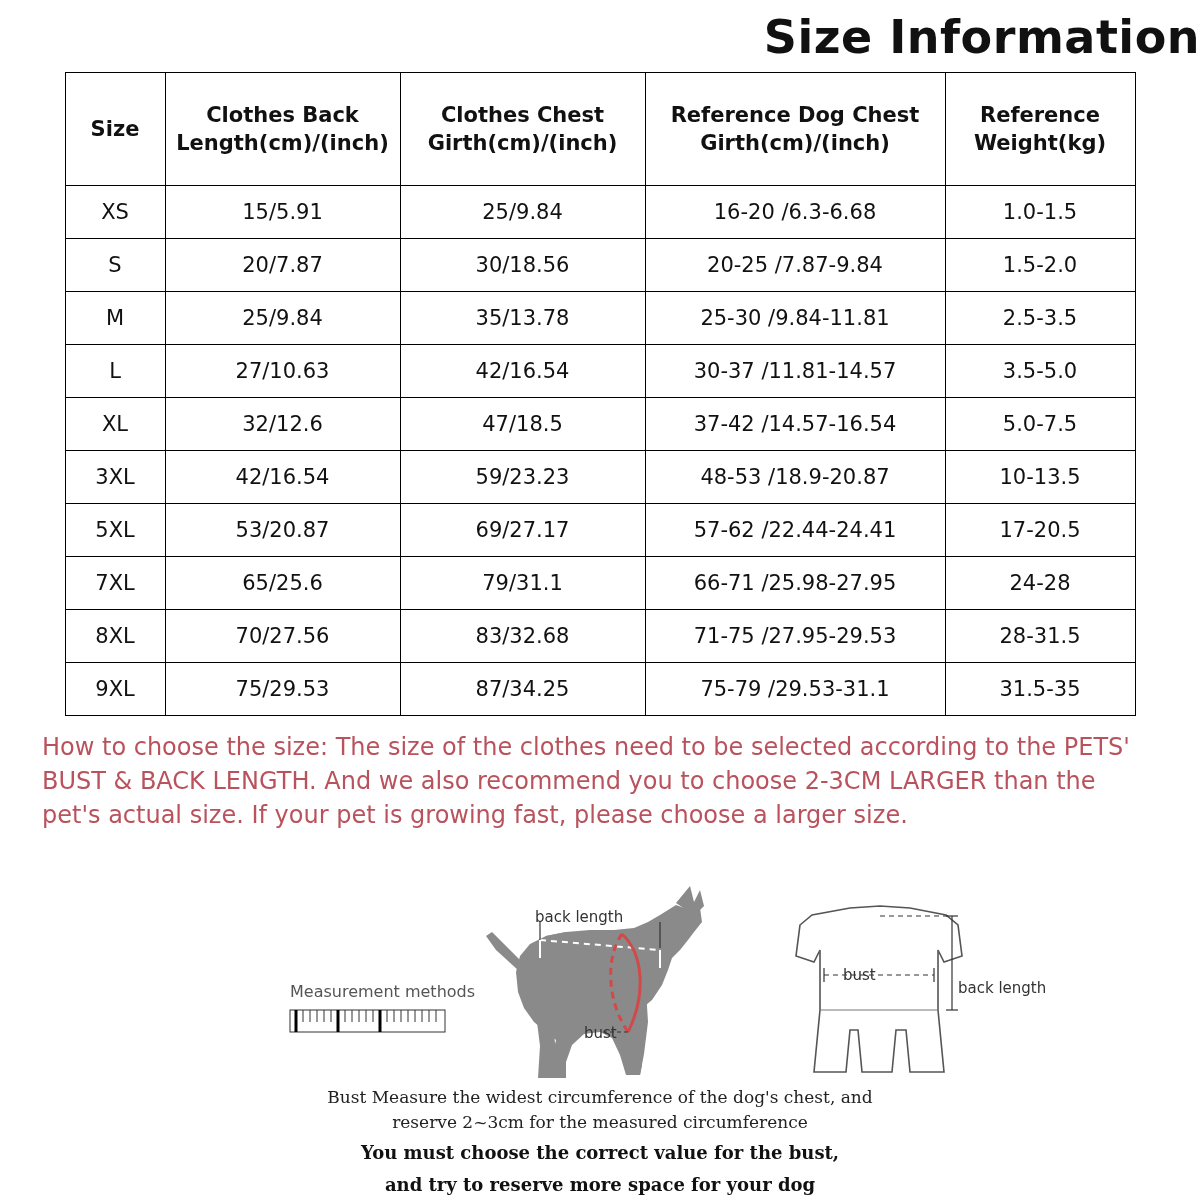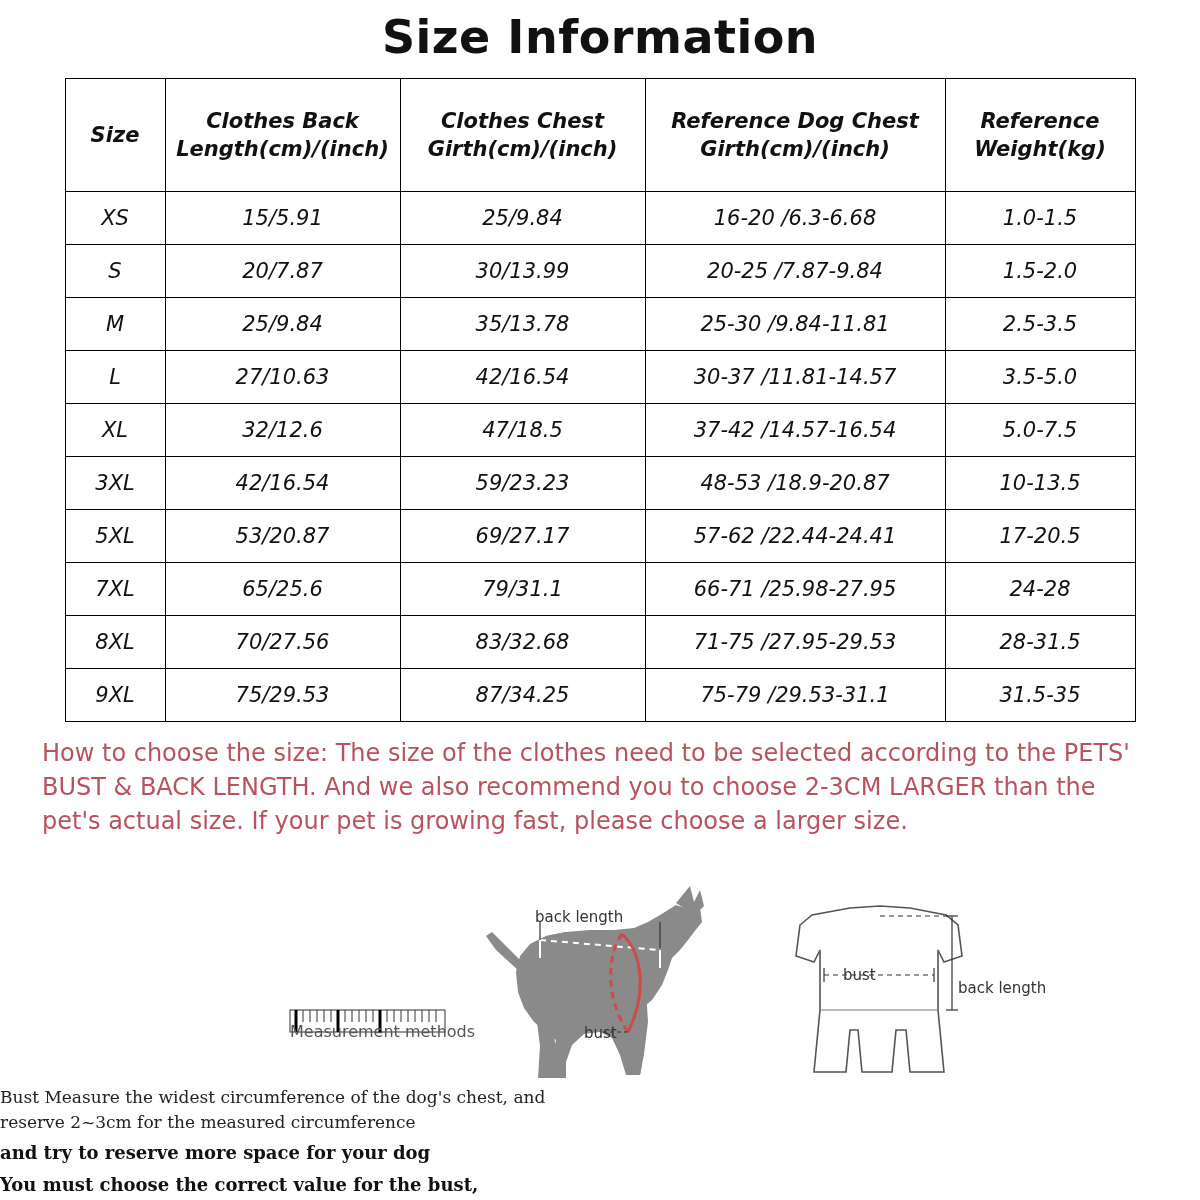--- a/index.html
+++ b/index.html
@@ -15,33 +15,32 @@
     position: relative;
     overflow: hidden;
   }
   .page {
     width: 1200px;
     height: 1200px;
     position: relative;
     box-sizing: border-box;
   }
   .title {
-    text-align: center;
+    text-align: right;
     font-size: 46px;
     font-weight: bold;
     letter-spacing: 0.5px;
-    margin: 10px 0 14px 0;
+    margin: 10px 0 8px 0;
     font-family: "DejaVu Sans", sans-serif;
   }
   table.size-table {
     border-collapse: collapse;
     margin: 0 auto;
     width: 997px;
     table-layout: fixed;
-    font-style: italic;
   }
   table.size-table th,
   table.size-table td {
     border: 1px solid #000;
     text-align: center;
     font-family: "DejaVu Sans", sans-serif;
   }
   table.size-table thead th {
     font-size: 21px;
     font-weight: bold;
@@ -69,29 +68,28 @@
     line-height: 1.42;
     font-family: "DejaVu Sans", sans-serif;
   }
   .meas-label {
     position: absolute;
     left: 290px;
     top: 972px;
     font-size: 16px;
     color: #555;
     font-family: "DejaVu Sans", sans-serif;
-    margin-top: 40px;
   }
 
   .bottom-text {
     position: absolute;
     left: 0;
     right: 0;
     top: 1075px;
-    text-align: left;
+    text-align: center;
   }
   .bt1 {
     font-size: 17px;
     color: #222;
     line-height: 1.45;
     font-family: "DejaVu Serif", serif;
   }
   .bt2 {
     font-size: 18px;
     color: #111;
@@ -150,21 +148,21 @@
       <tr>
         <td>XS</td>
         <td>15/5.91</td>
         <td>25/9.84</td>
         <td>16-20 /6.3-6.68</td>
         <td>1.0-1.5</td>
       </tr>
       <tr>
         <td>S</td>
         <td>20/7.87</td>
-        <td>30/13.99</td>
+        <td>30/18.56</td>
         <td>20-25 /7.87-9.84</td>
         <td>1.5-2.0</td>
       </tr>
       <tr>
         <td>M</td>
         <td>25/9.84</td>
         <td>35/13.78</td>
         <td>25-30 /9.84-11.81</td>
         <td>2.5-3.5</td>
       </tr>
@@ -306,17 +304,17 @@
       <text class="fig-label" x="843" y="970">bust</text>
       <text class="fig-label" x="958" y="983">back length</text>
     </svg>
   </div>
 
   <div class="meas-label">Measurement methods</div>
 
   <div class="bottom-text">
     <div class="bt1">Bust Measure the widest circumference of the dog's chest, and</div>
     <div class="bt1">reserve 2~3cm for the measured circumference</div>
+    <div class="bt2">You must choose the correct value for the bust,</div>
     <div class="bt2">and try to reserve more space for your dog</div>
-    <div class="bt2">You must choose the correct value for the bust,</div>
   </div>
 
 </div>
 
 </body></html>

